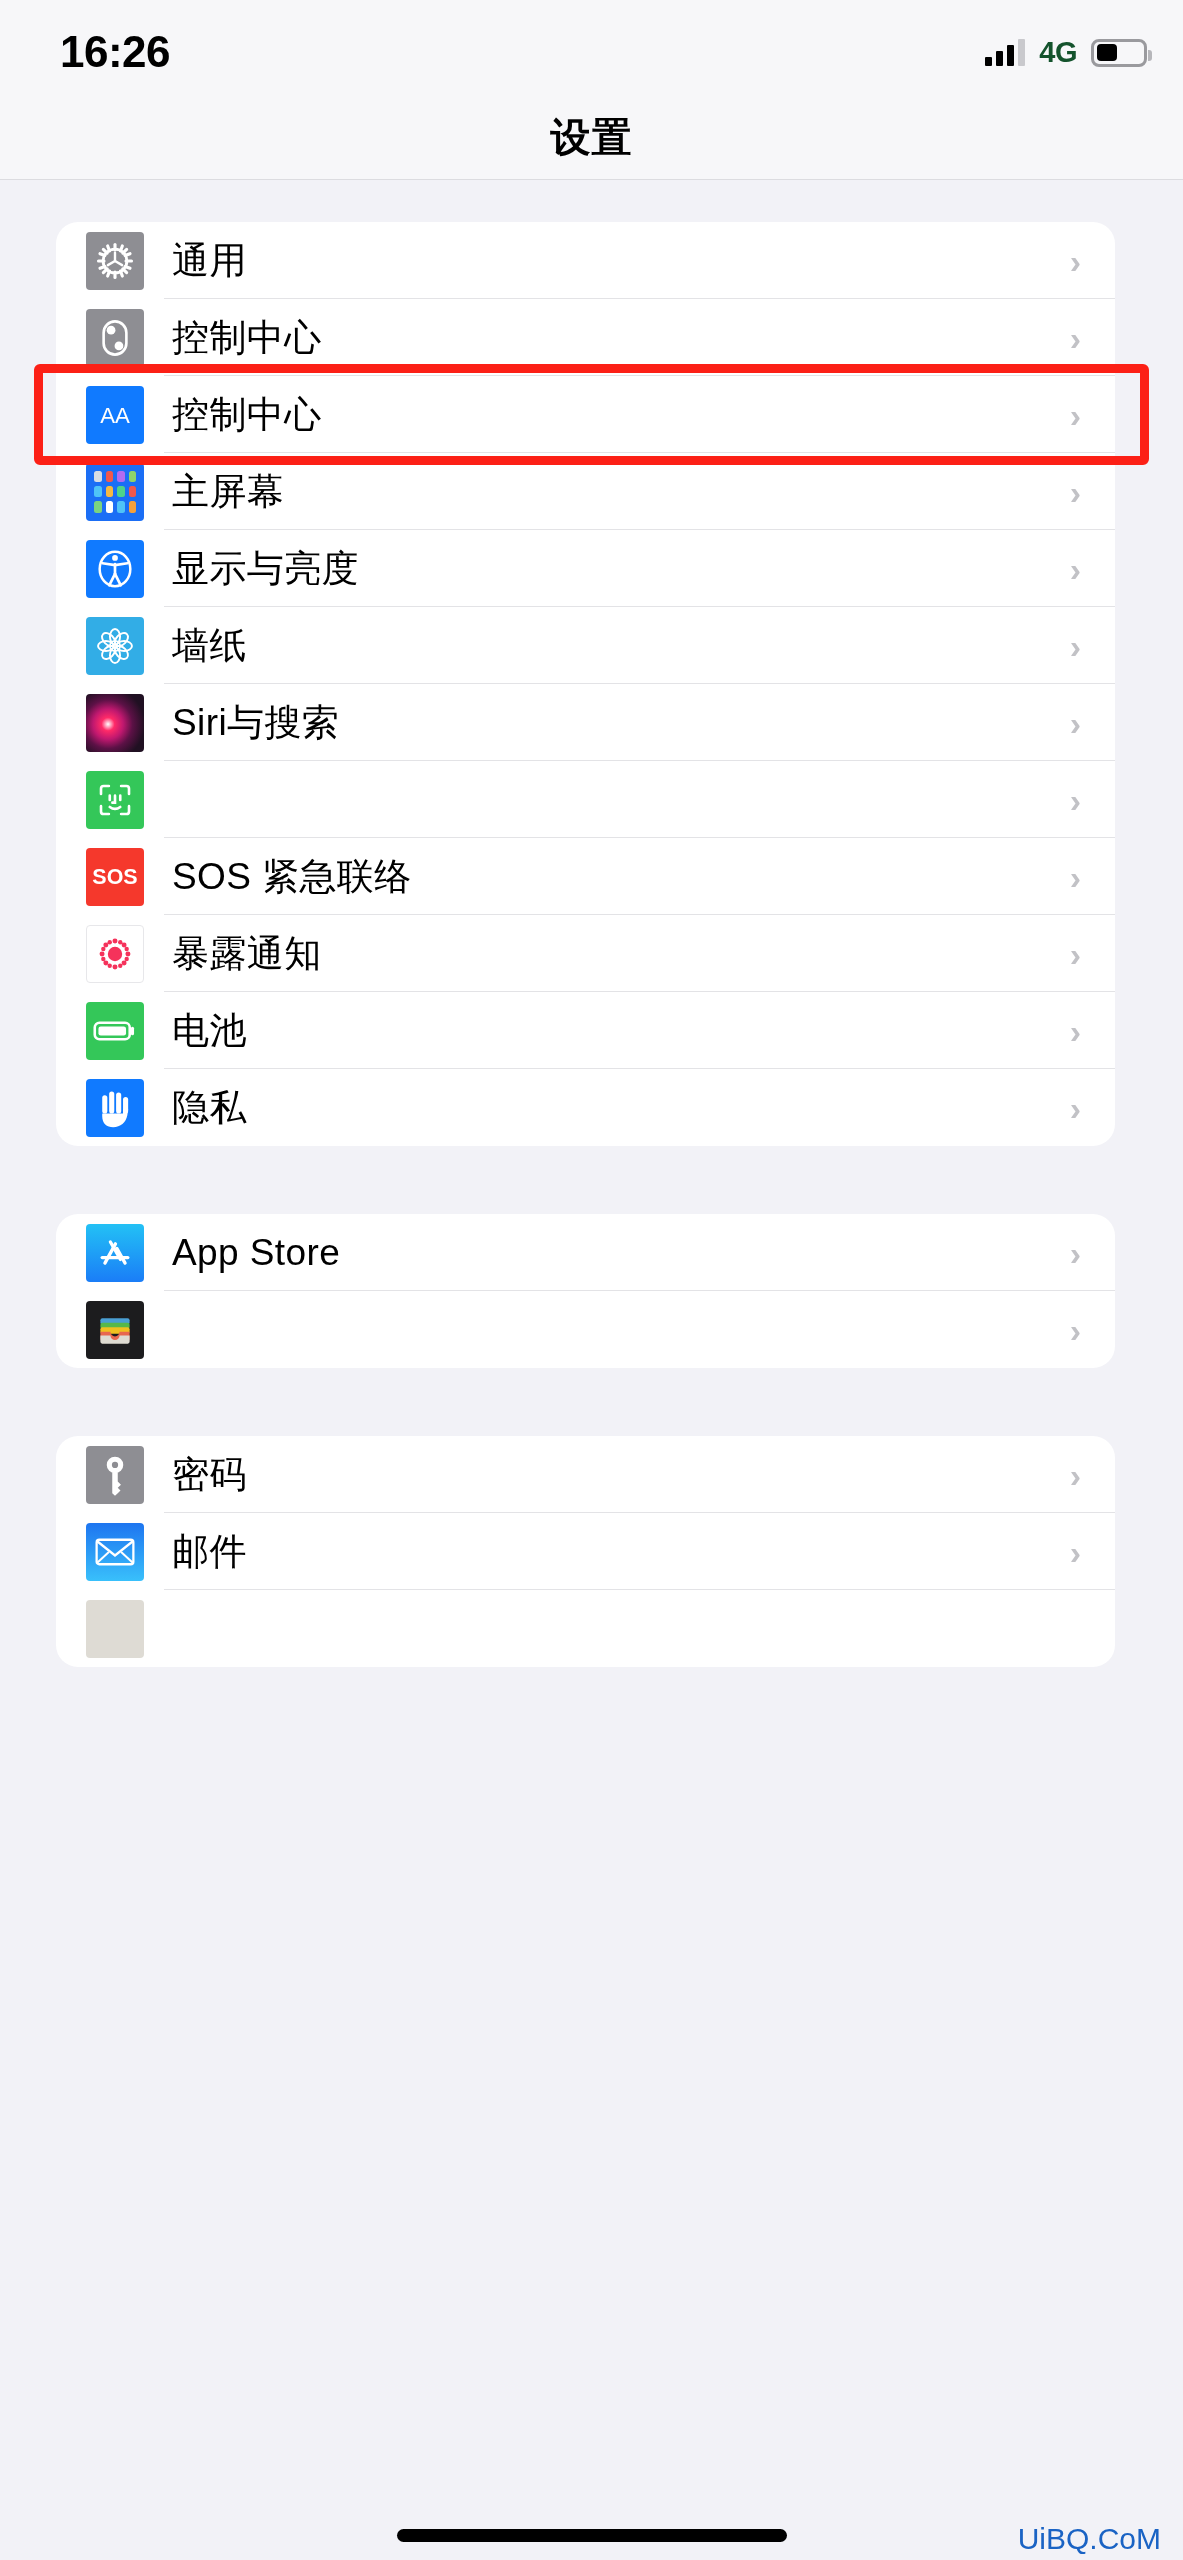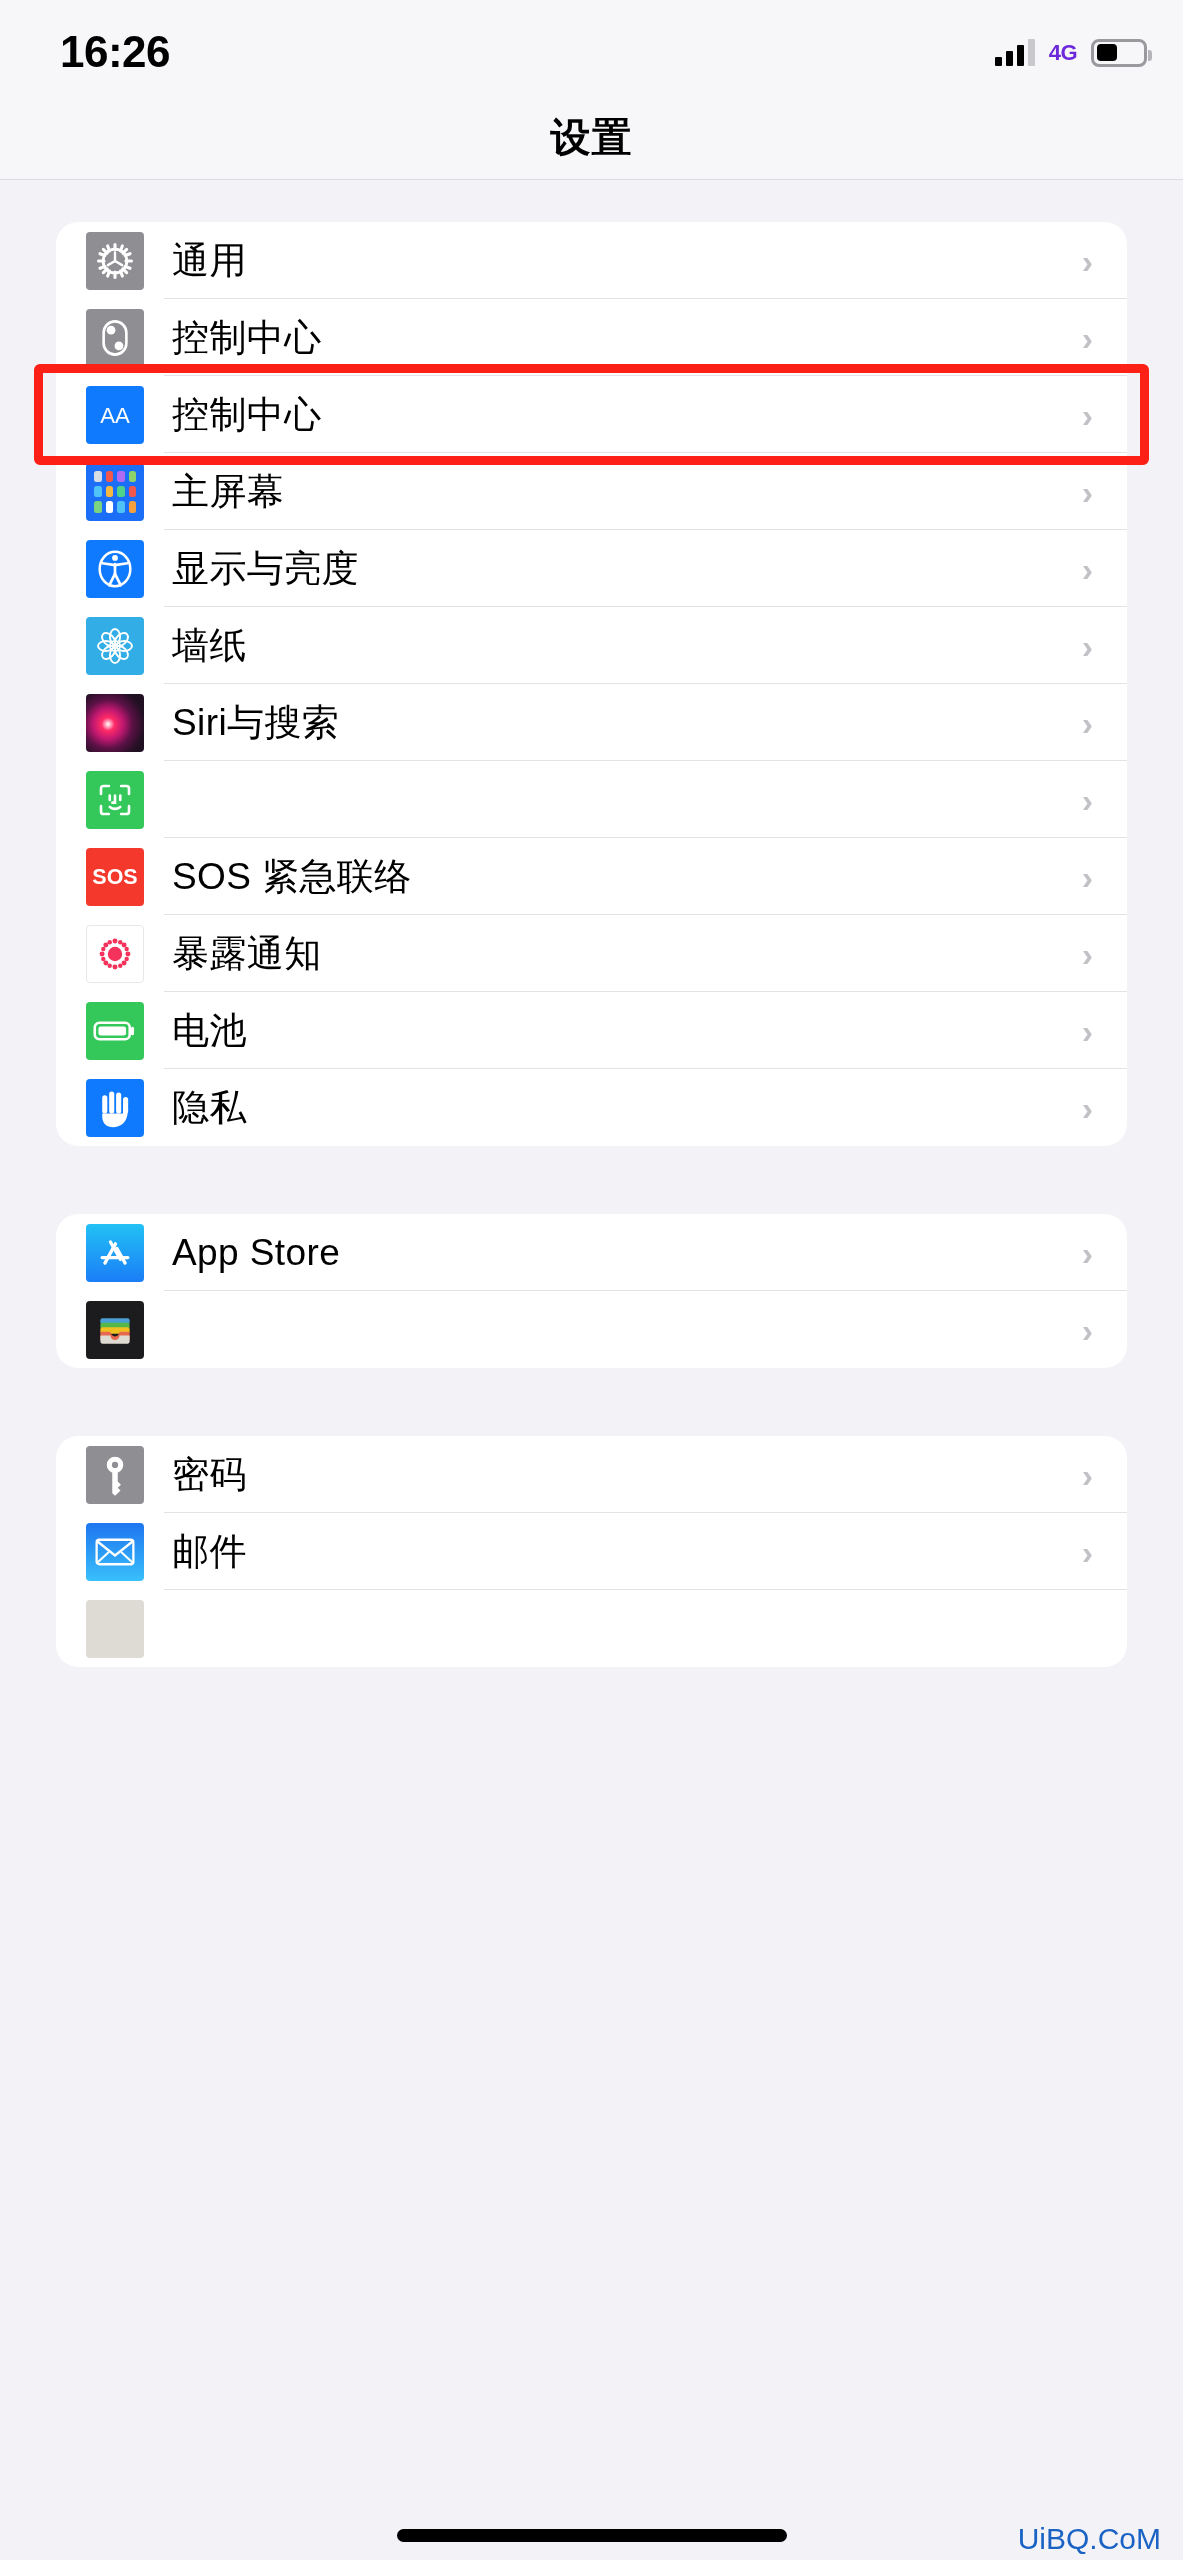--- a/index.html
+++ b/index.html
@@ -31,21 +31,21 @@
   .sb-right {
     margin-left:auto; display:flex; align-items:center; gap:14px;
     margin-top:10px;
   }
   .sig-bars { display:flex; align-items:flex-end; gap:4px; height:26px; }
   .sig-bars i { display:block; width:7px; background:#000; border-radius:1px; }
   .sig-bars i:nth-child(1){ height:9px; }
   .sig-bars i:nth-child(2){ height:15px; }
   .sig-bars i:nth-child(3){ height:21px; }
   .sig-bars i:nth-child(4){ height:27px; background:#c9c9cd; }
-  .sb-net { font-size:22px; font-weight:bold; color:#6d28d9; letter-spacing:-0.5px; }
+  .sb-net { font-size:29px; font-weight:bold; color:#14532d; letter-spacing:-0.5px; }
   .battery {
     position:relative; width:56px; height:28px;
     border:3px solid #9a9a9e; border-radius:8px; padding:2.5px;
   }
   .battery::after{
     content:""; position:absolute; right:-8px; top:8px;
     width:4px; height:11px; background:#b6b6ba; border-radius:0 3px 3px 0;
   }
   .battery .lvl { height:100%; background:#000; border-radius:4px; }
 
@@ -55,21 +55,21 @@
     background:#f7f7f9;
     display:flex; align-items:center; justify-content:center;
     border-bottom:1px solid #dcdce0;
   }
   .navbar .title {
     font-size:40px; font-weight:bold; color:#000;
     letter-spacing:1px;
   }
 
   
-  .content { padding:0 0 0 0; }
+  .content { padding:0 12px 0 0; }
 
   .group {
     margin:0 56px;
     background:#ffffff;
     border-radius:22px;
     overflow:hidden;
     position:relative;
   }
   .group.g1 { margin-top:42px; }
   .group.g2 { margin-top:68px; }

